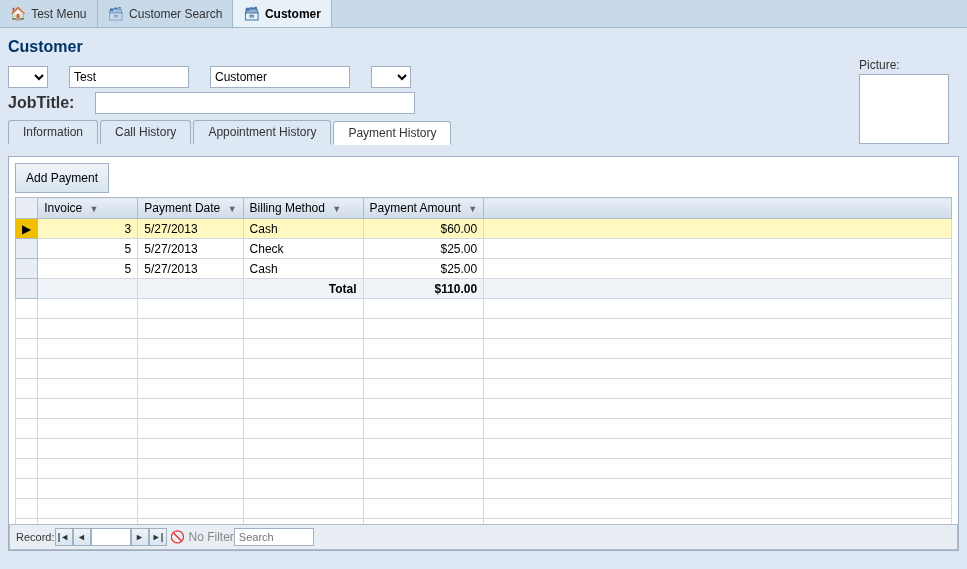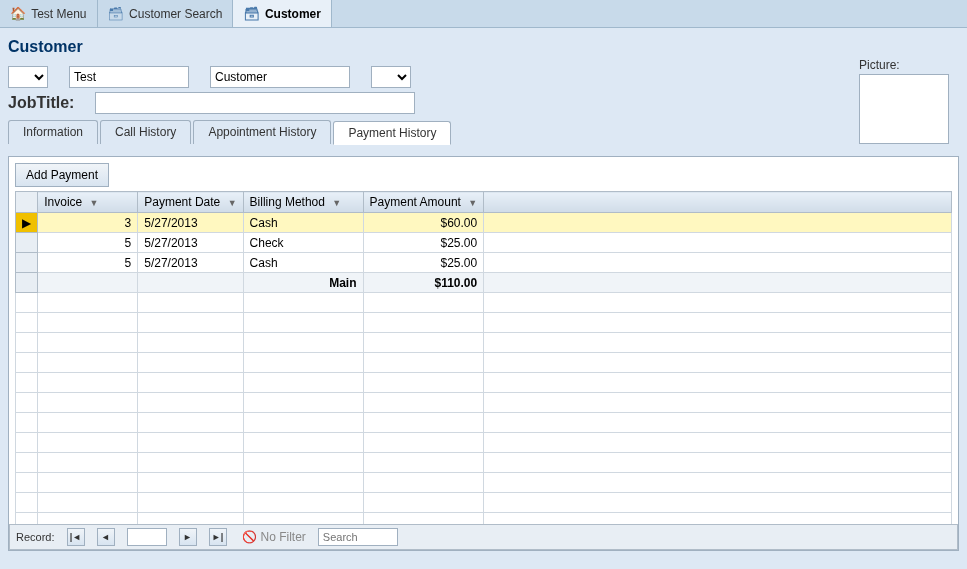--- a/index.html
+++ b/index.html
@@ -144,21 +144,21 @@
     .tab-panel {
       background: white;
       border: 1px solid #a0b0c0;
       padding: 6px;
       height: 395px;
       position: relative;
     }
 
     
     .add-payment-btn {
-      height: 24px;
+      height: 30px;
       padding: 2px 10px;
       border: 1px solid #a0b0c0;
       background: linear-gradient(to bottom, #f0f4f8, #d8e4f0);
       cursor: pointer;
       font-size: 12px;
       margin-bottom: 4px;
       text-align: right;
     }
 
     
@@ -219,21 +219,21 @@
     
     .empty-row td {
       height: 20px;
       background: white;
     }
 
     
     .record-nav {
       display: flex;
       align-items: center;
-      gap: 12px;
+      gap: 0;
       padding: 4px 6px;
       background: #e8eef4;
       border-top: 1px solid #b0bcc8;
       border: 1px solid #b0bcc8;
       height: 26px;
     }
 
     .nav-label {
       font-size: 11px;
       color: #333;
@@ -404,21 +404,21 @@
           <td class="col-date">5/27/2013</td>
           <td class="col-billing">Cash</td>
           <td class="col-amount">$25.00</td>
           <td></td>
         </tr>
 
         <tr class="total-row">
           <td class="row-indicator"></td>
           <td class="col-invoice"></td>
           <td class="col-date"></td>
-          <td class="col-billing" style="text-align:right; font-weight:bold;">Main</td>
+          <td class="col-billing" style="text-align:right; font-weight:bold;">Total</td>
           <td class="col-amount">$110.00</td>
           <td></td>
         </tr>
 
         <tr class="empty-row">
             <td></td>
             <td></td>
             <td></td>
             <td></td>
             <td></td>

